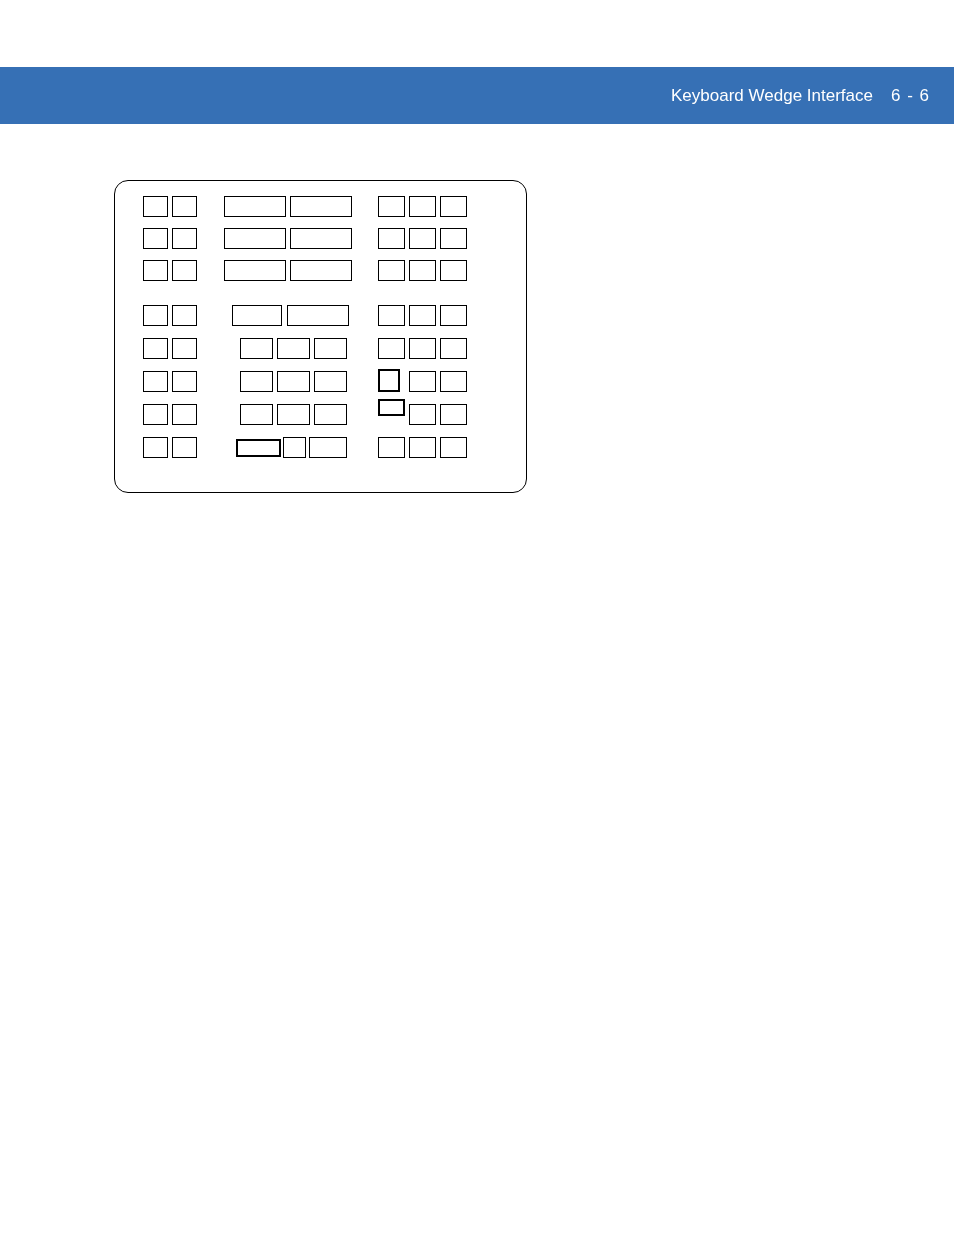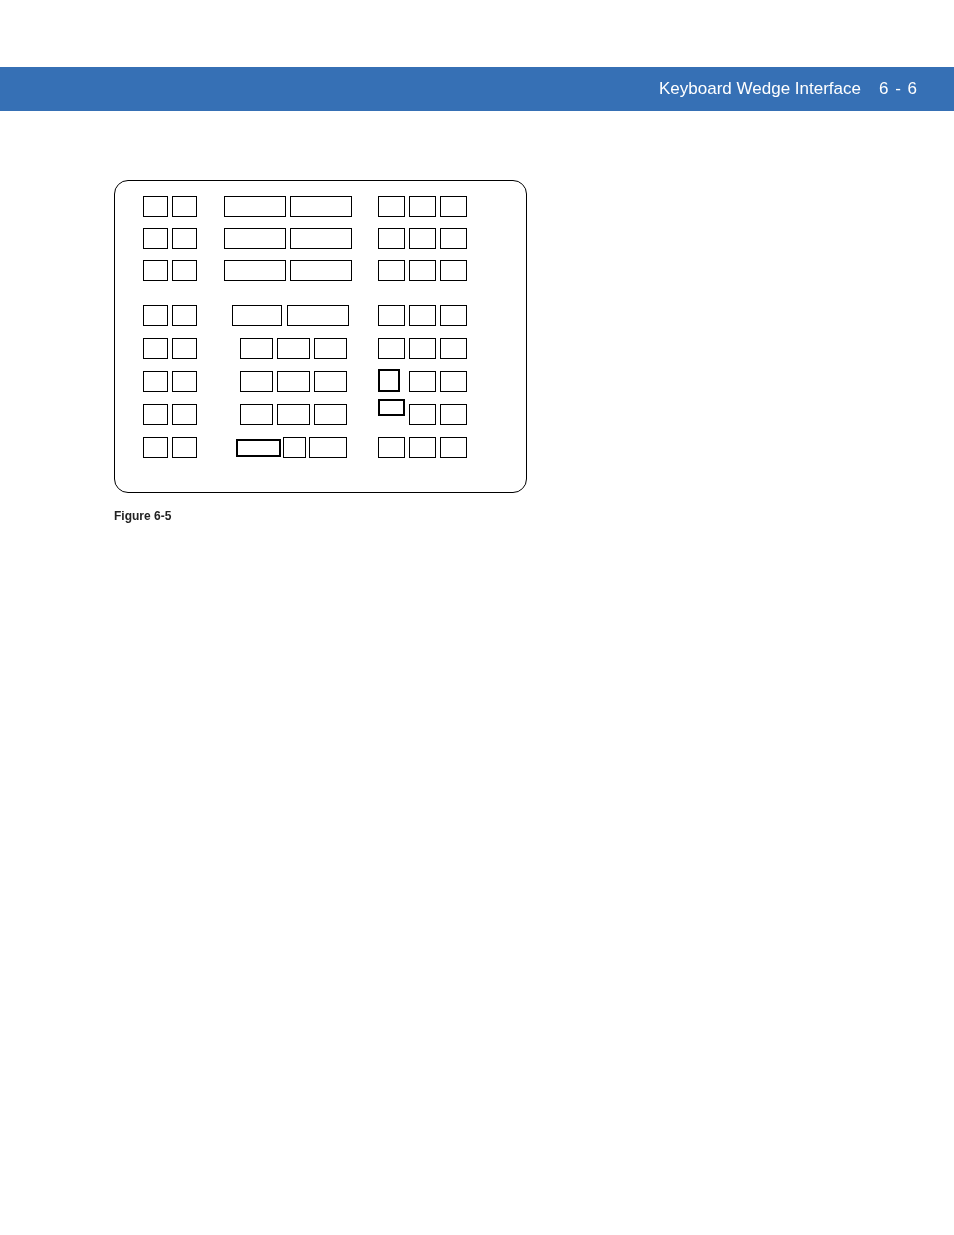--- a/index.html
+++ b/index.html
@@ -8,27 +8,27 @@
     height: 1235px;
     background: #ffffff;
     font-family: Arial, Helvetica, sans-serif;
     position: relative;
   }
   .header-bar {
     position: absolute;
     top: 67px;
     left: 0;
     width: 954px;
-    height: 44px;
+    height: 57px;
     background: #3670b5;
     color: #ffffff;
     display: flex;
     align-items: center;
     justify-content: flex-end;
-    padding-right: 36px;
+    padding-right: 24px;
     font-size: 17px;
     font-weight: 400;
   }
   .header-title { margin-right: 18px; }
   .header-page  { letter-spacing: 1px; }
   .content {
     position: absolute;
     top: 180px;
     left: 114px;
     width: 413px;
@@ -153,14 +153,13 @@
     <div class="k ax2 rb5 w-sm h"></div>
     <div class="k thick" style="left:121px; top:258px; width:45px; height:18px;"></div>
     <div class="k" style="left:168px; top:256px; width:23px; height:21px;"></div>
     <div class="k" style="left:194px; top:256px; width:38px; height:21px;"></div>
     <div class="k cx1 rb5 w-c h"></div>
     <div class="k cx2 rb5 w-c h"></div>
     <div class="k cx3 rb5 w-c h"></div>
 
   </div>
 
-  <div class="caption">Figure 6-5</div>
 </div>
 
 </body></html>

